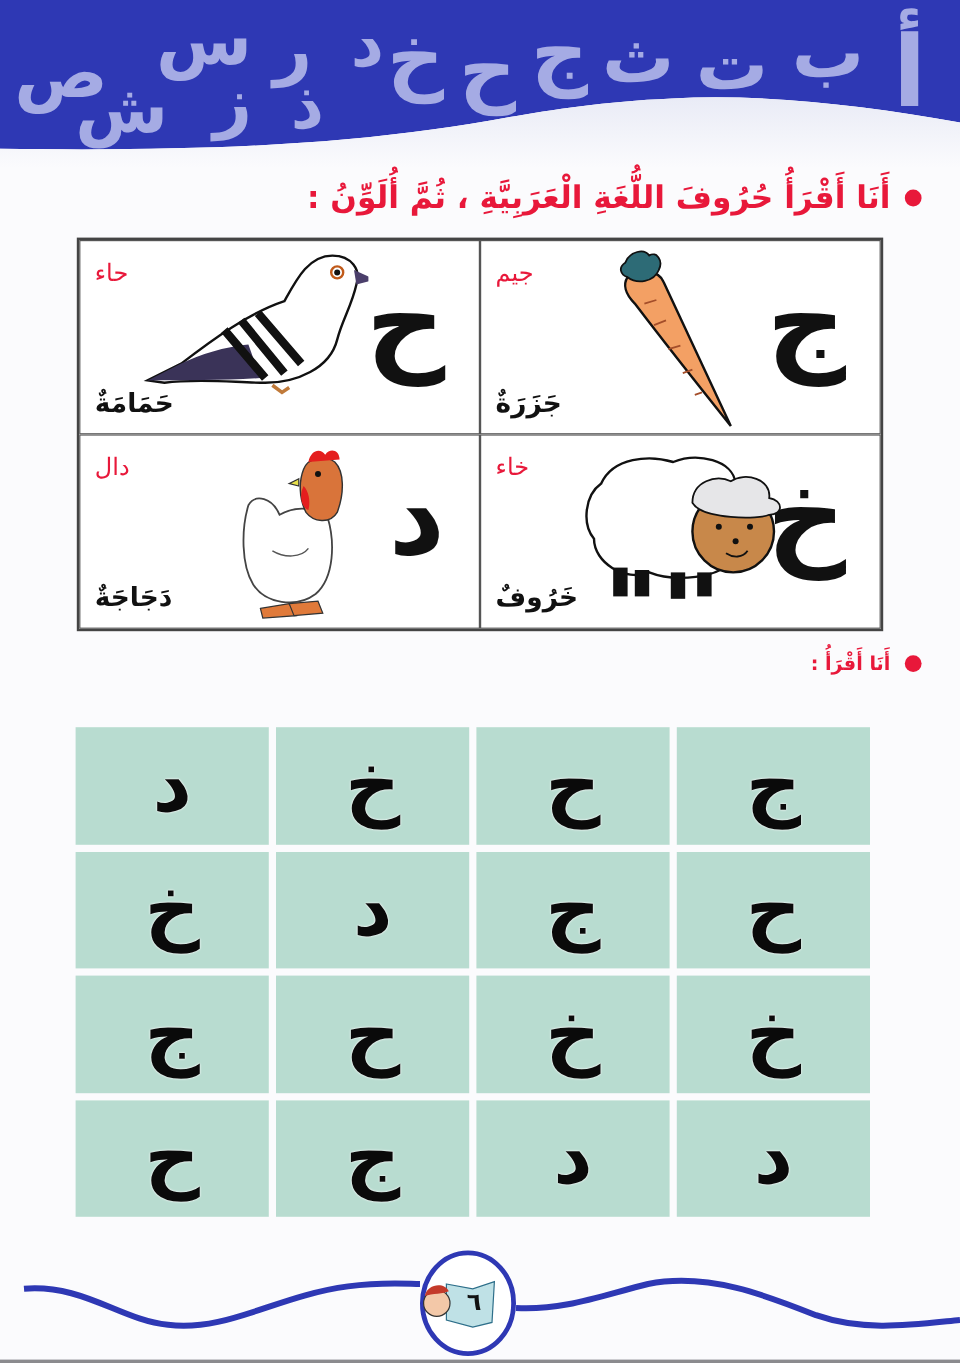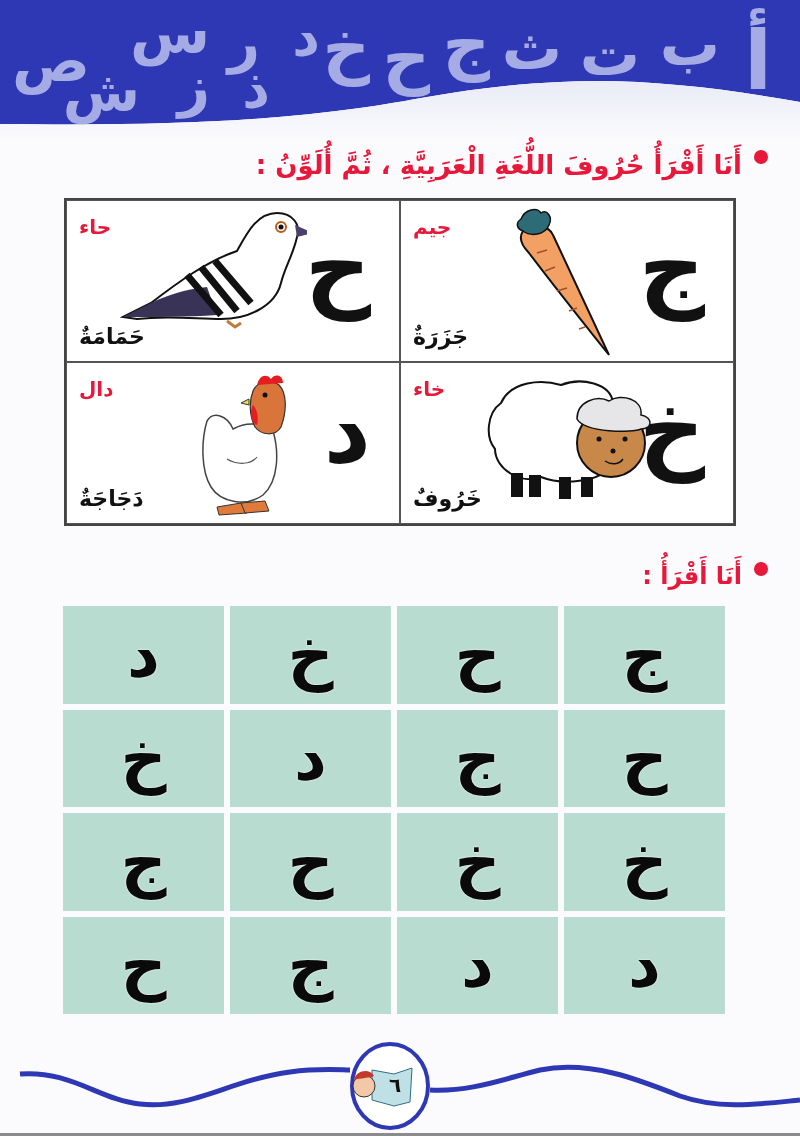--- a/index.html
+++ b/index.html
@@ -17,50 +17,50 @@
     position: absolute; left: 0; top: 0; width: 800px; height: 130px;
     direction: rtl;
   }
   .hl {
     position: absolute; color: #a5abe4; font-weight: bold;
     font-family: "DejaVu Sans", sans-serif; line-height: 1;
   }
   
   .instruction {
     position: absolute; right: 32px; direction: rtl;
-    display: flex; align-items: flex-start; gap: 12px;
+    display: flex; align-items: center; gap: 12px;
     color: #e8183a; font-weight: bold;
     font-family: "DejaVu Sans", sans-serif;
   }
   .instruction .bullet {
     width: 14px; height: 14px; border-radius: 50%; background: #e8183a;
     flex: 0 0 auto;
   }
   .instr-1 { top: 150px; font-size: 26px; }
-  .instr-2 { top: 562px; font-size: 24px; margin-left: 31px; }
+  .instr-2 { top: 543px; font-size: 16px; margin-left: 31px; }
 
   
   .cards {
     position: absolute; left: 64px; top: 198px; width: 672px; height: 328px;
     border: 2px solid #444; box-sizing: border-box;
     display: grid; grid-template-columns: 1fr 1fr; grid-template-rows: 1fr 1fr;
     direction: rtl; background: #fff;
   }
   .card {
     position: relative; border: 1px solid #555; box-sizing: border-box;
     background: #ffffff;
   }
   .card .big-letter {
     position: absolute; right: 28px; top: 22px;
     font-size: 92px; font-weight: bold; color: #111; line-height: 1;
     font-family: "DejaVu Sans", sans-serif;
   }
   .card .letter-name {
     position: absolute; left: 12px; top: 14px;
-    color: #e8183a; font-weight: bold; font-size: 20px; direction: rtl;
+    color: #e8183a; font-weight: normal; font-size: 20px; direction: rtl;
     font-family: "DejaVu Sans", sans-serif;
     text-align: center;
   }
   .card .word {
     position: absolute; left: 12px; bottom: 12px;
     color: #111; font-weight: bold; font-size: 22px; direction: rtl;
     font-family: "DejaVu Sans", sans-serif;
     text-align: right;
   }
   .card .pic { position: absolute; }

